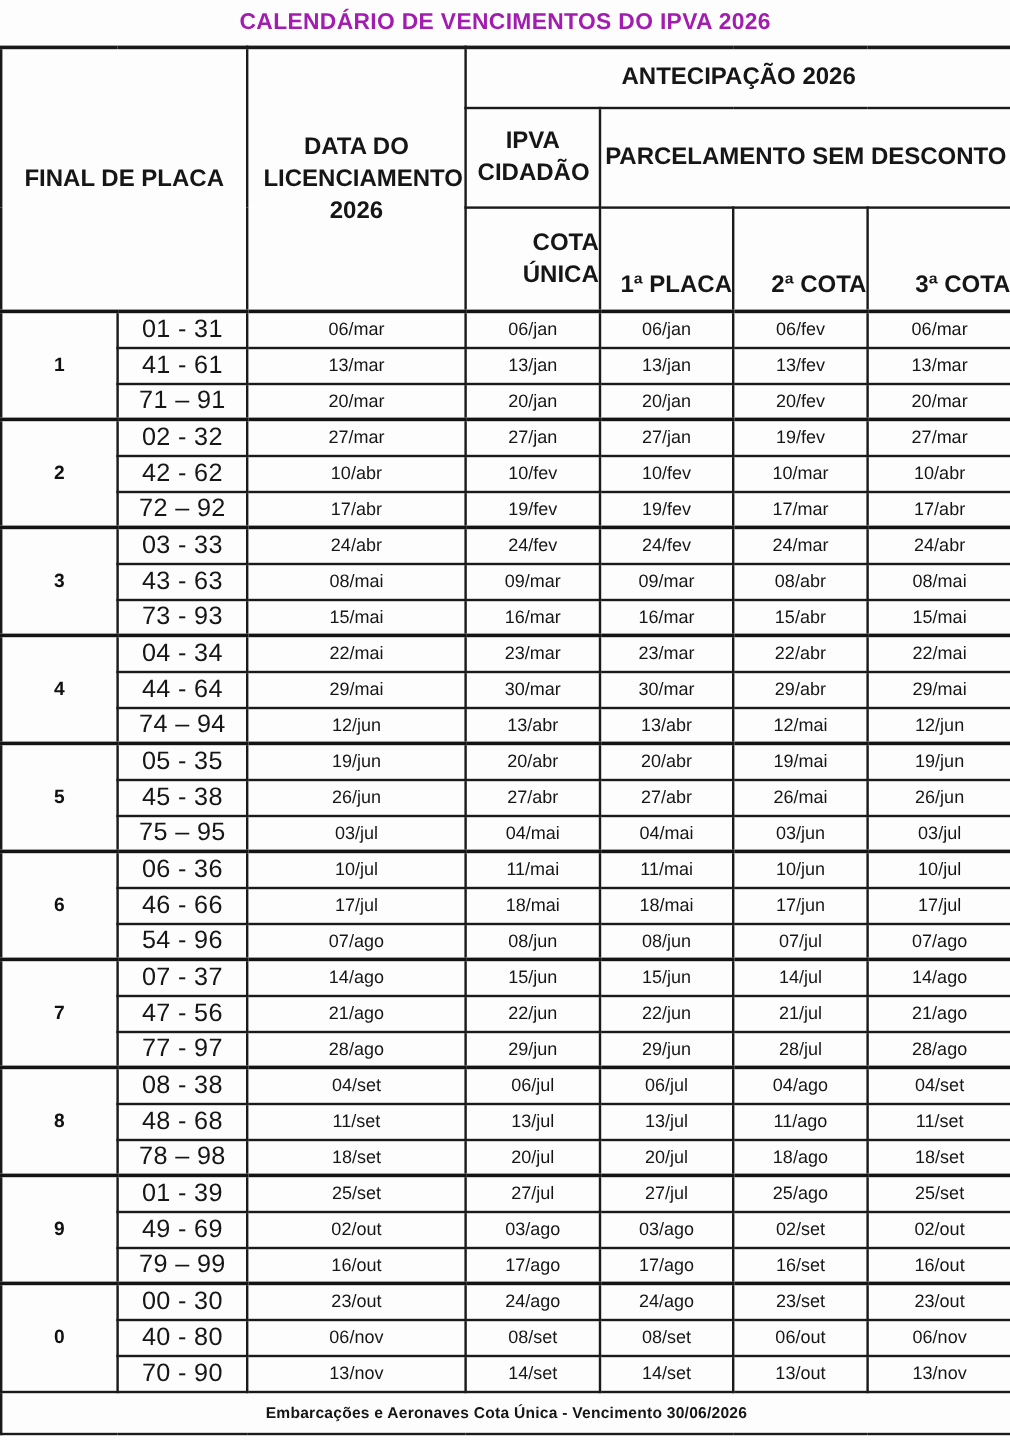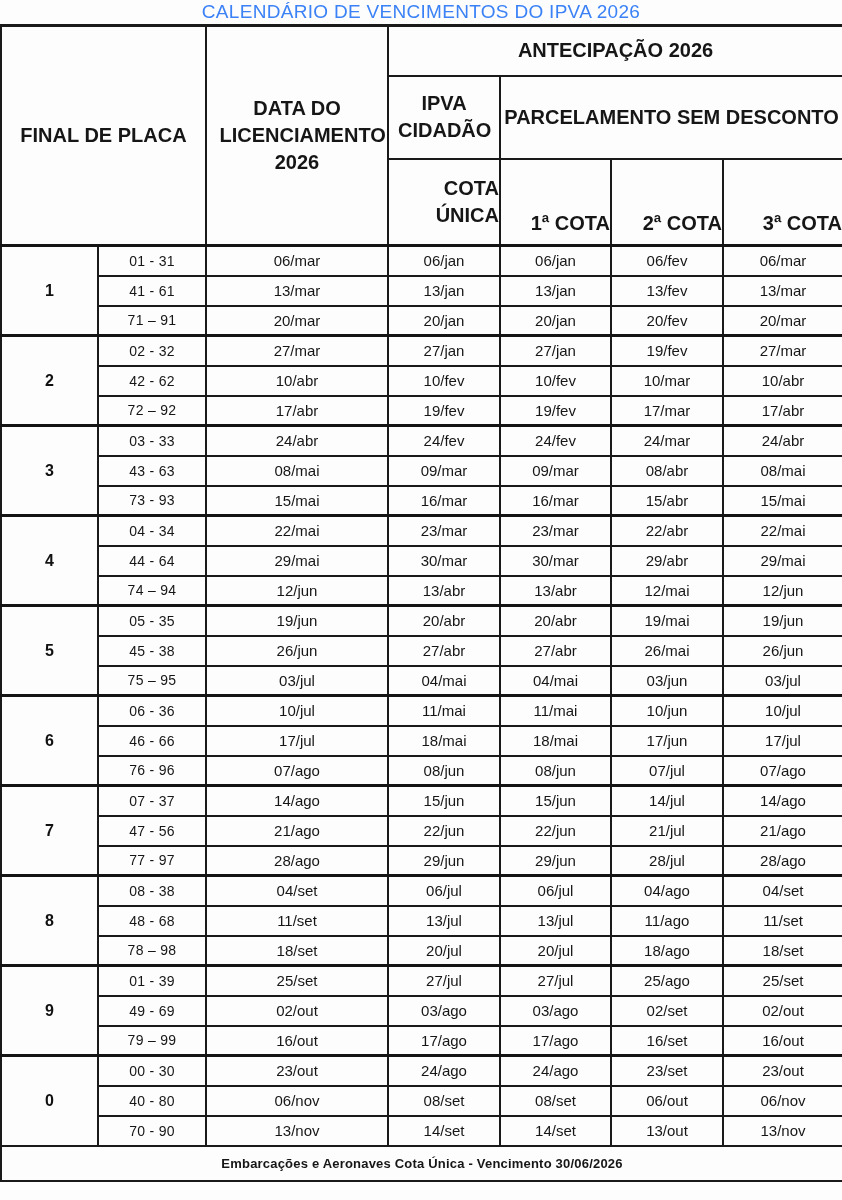--- a/index.html
+++ b/index.html
@@ -5,24 +5,24 @@
   * { margin: 0; padding: 0; box-sizing: border-box; }
   html, body {
     width: 842px; height: 1200px;
     background: #fdfdfd;
     color: #111;
     font-family: "Liberation Sans", "DejaVu Sans", sans-serif;
     overflow: hidden;
   }
   .page { width: 842px; }
   .title {
-    height: 24px;
+    height: 38px;
     display: flex; align-items: center; justify-content: center;
-    font-size: 19px; font-weight: normal; letter-spacing: 0.3px;
-    color: #3b82f6;
+    font-size: 19px; font-weight: bold; letter-spacing: 0.3px;
+    color: #a21caf;
   }
   table.calendar {
     width: 842px;
     border-collapse: collapse;
     table-layout: fixed;
   }
   table.calendar th, table.calendar td {
     border: 2px solid #1a1a1a;
     text-align: center;
     color: #161616;
@@ -35,21 +35,21 @@
   tr.hrow2 th { height: 83px; }
   tr.hrow3 th { height: 87px; text-align: right; }
   th .wrap { display: inline-block; line-height: 1.35; }
   th .w-lic  { width: 155px; }
   th .w-ipva { width: 92px; }
   th .w-cu   { width: 66px; }
   th.cota-bottom { vertical-align: bottom; padding-bottom: 9px; }
   
   tbody td { height: 30px; font-size: 15px; color: #1c1c1c; }
   tbody td.digit { font-size: 16px; font-weight: bold; color: #111; }
-  tbody td.plate { font-size: 14px; letter-spacing: 0.3px; }
+  tbody td.plate { font-size: 21px; letter-spacing: 0.3px; }
   tr.group-start td { border-top: 3px solid #141414; }
   
   tfoot td {
     height: 35px;
     font-size: 13px; font-weight: bold; color: #121212;
     border-top: 4px solid #141414;
     border-bottom: 4px solid #141414;
     letter-spacing: 0.2px;
   }
 </style>
@@ -75,21 +75,21 @@
         <th rowspan="3" colspan="2">FINAL DE PLACA</th>
         <th rowspan="3"><span class="wrap w-lic">DATA DO LICENCIAMENTO 2026</span></th>
         <th colspan="4">ANTECIPAÇÃO 2026</th>
       </tr>
       <tr class="hrow2">
         <th><span class="wrap w-ipva">IPVA CIDADÃO</span></th>
         <th colspan="3">PARCELAMENTO SEM DESCONTO</th>
       </tr>
       <tr class="hrow3">
         <th><span class="wrap w-cu">COTA ÚNICA</span></th>
-        <th class="cota-bottom">1ª COTA</th>
+        <th class="cota-bottom">1ª PLACA</th>
         <th class="cota-bottom">2ª COTA</th>
         <th class="cota-bottom">3ª COTA</th>
       </tr>
     </thead>
     <tbody>
         <tr class="group-start">
           <td rowspan="3" class="digit">1</td>
           <td class="plate">01 - 31</td>
           <td>06/mar</td>
           <td>06/jan</td>
@@ -224,21 +224,21 @@
         </tr>
         <tr>
           <td class="plate">46 - 66</td>
           <td>17/jul</td>
           <td>18/mai</td>
           <td>18/mai</td>
           <td>17/jun</td>
           <td>17/jul</td>
         </tr>
         <tr>
-          <td class="plate">76 - 96</td>
+          <td class="plate">54 - 96</td>
           <td>07/ago</td>
           <td>08/jun</td>
           <td>08/jun</td>
           <td>07/jul</td>
           <td>07/ago</td>
         </tr>
         <tr class="group-start">
           <td rowspan="3" class="digit">7</td>
           <td class="plate">07 - 37</td>
           <td>14/ago</td>

